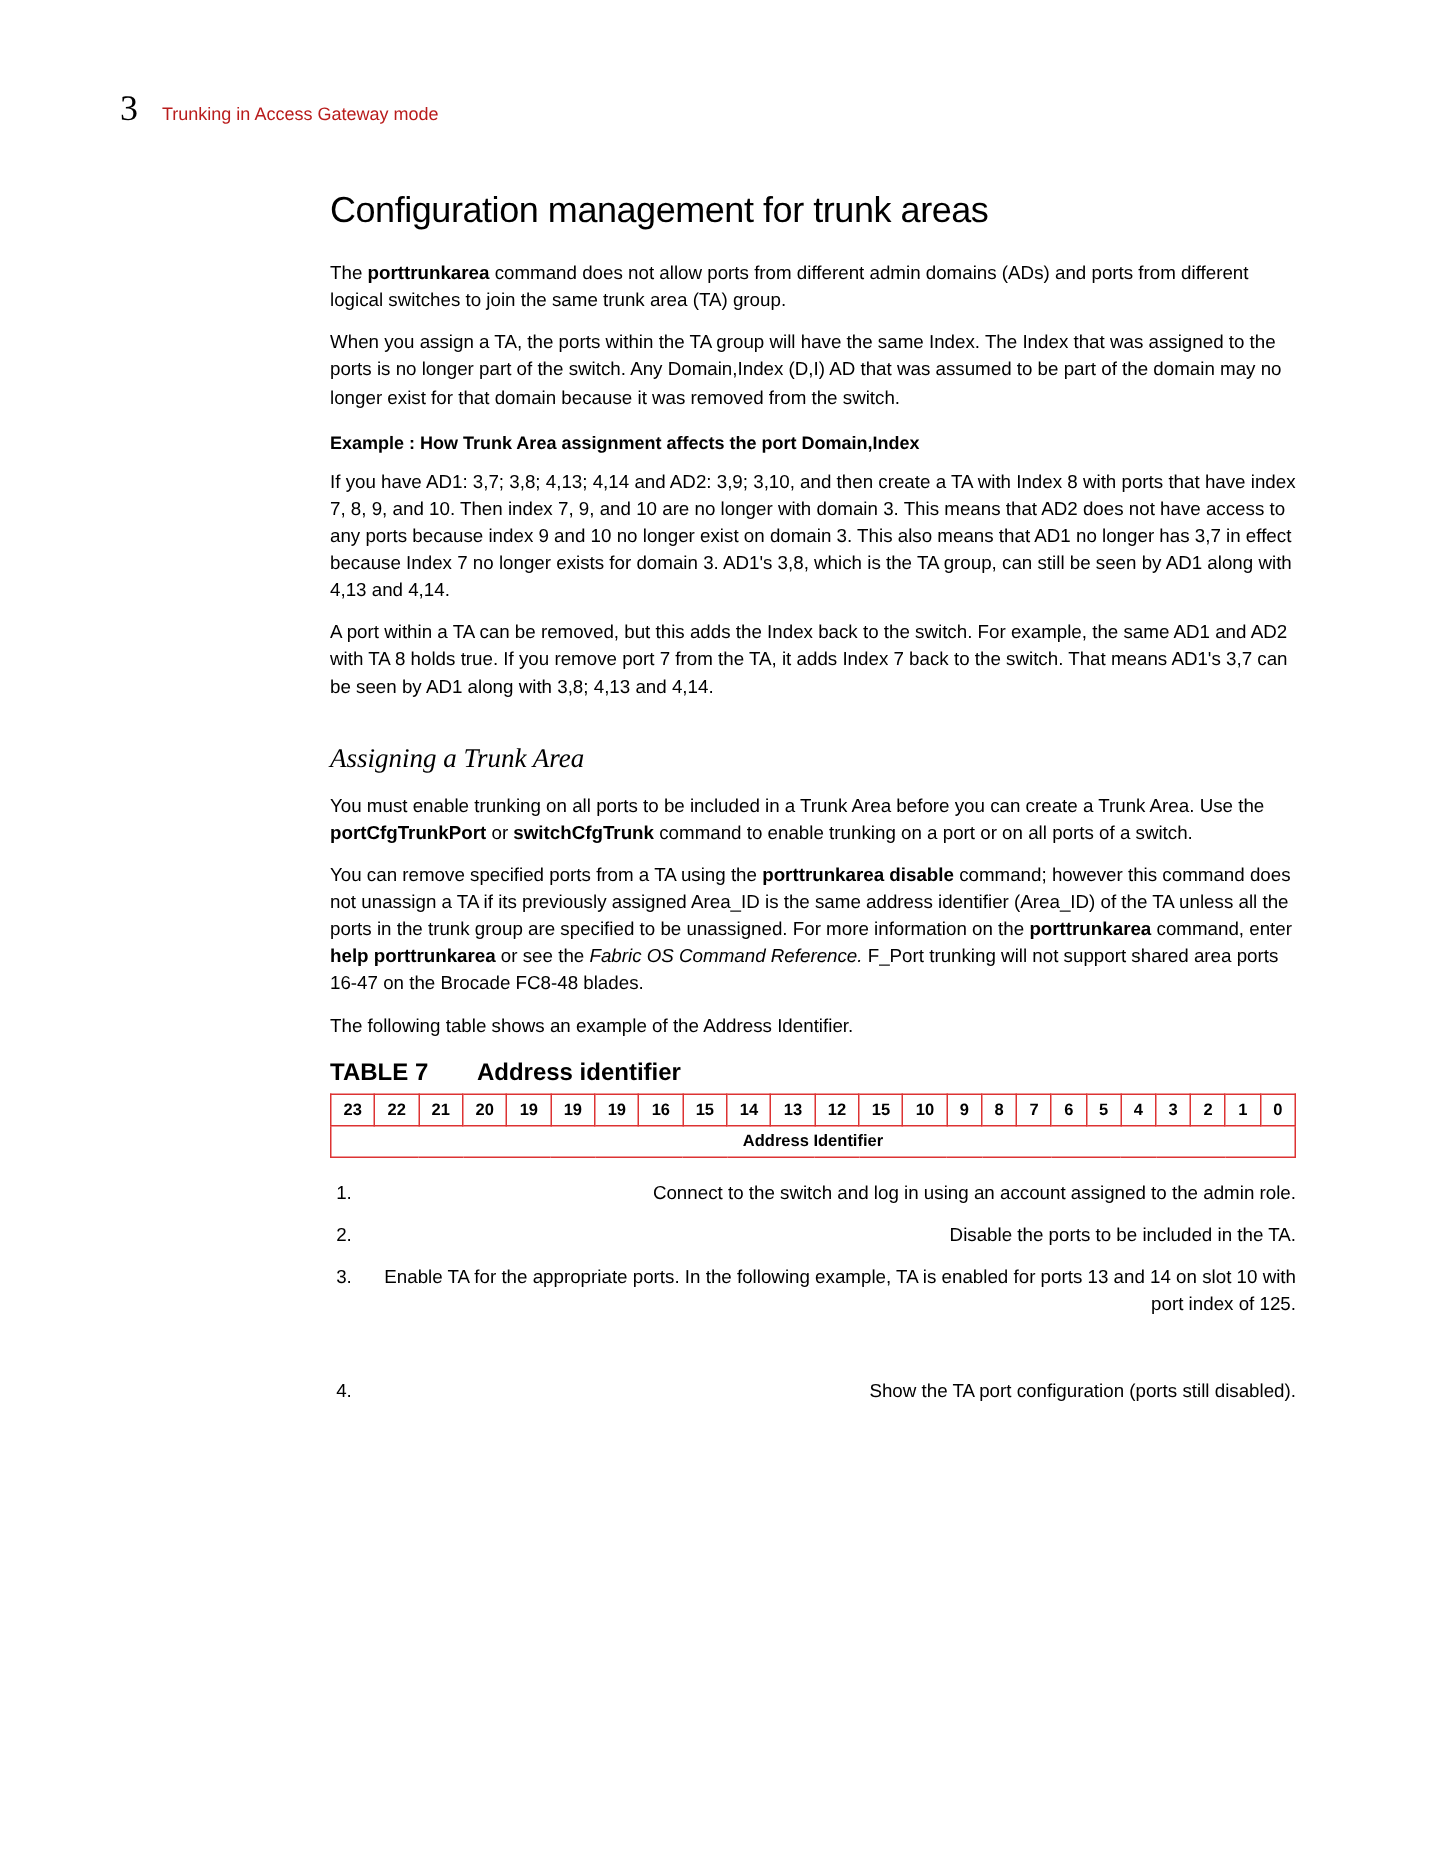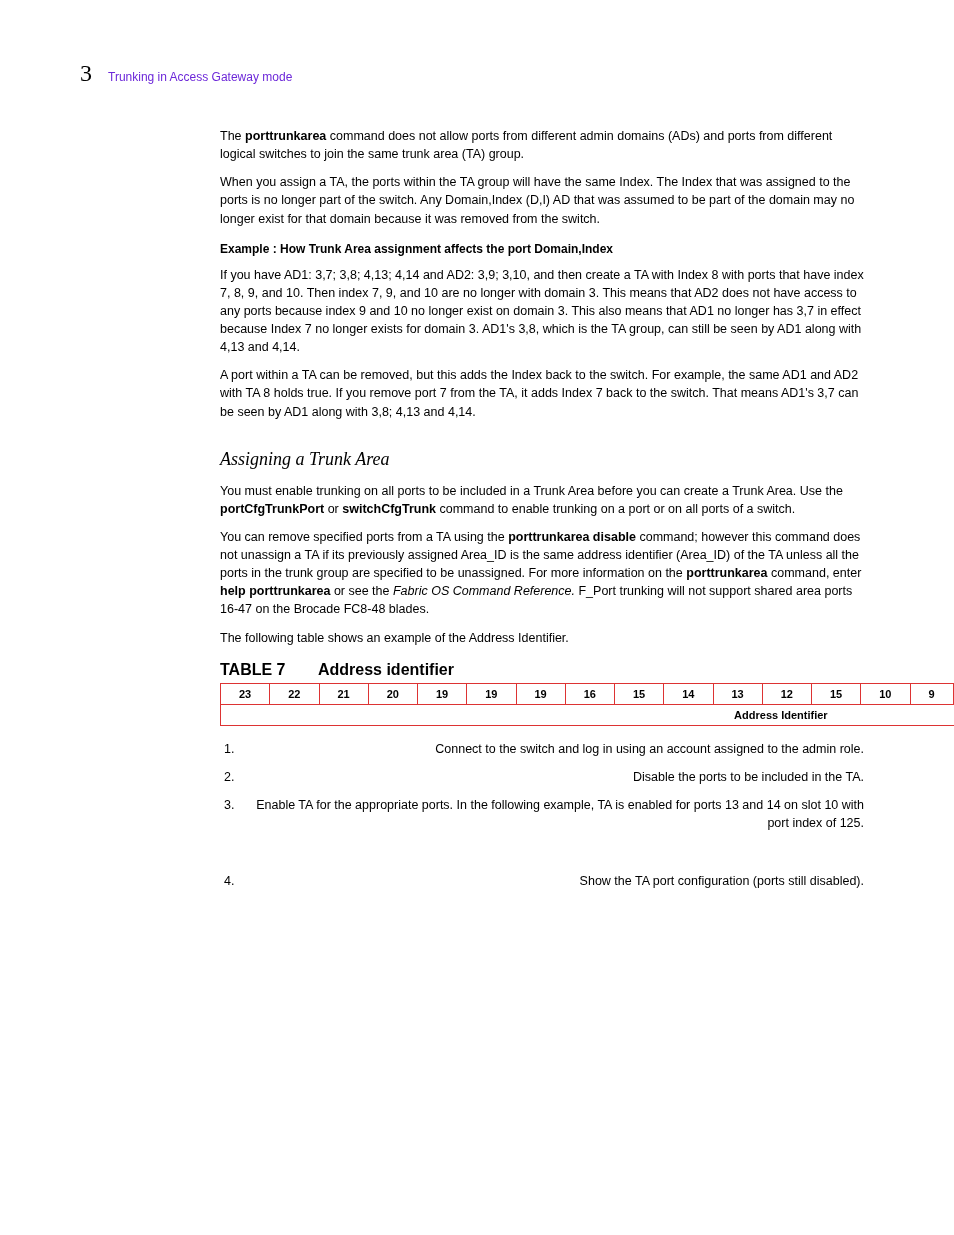--- a/index.html
+++ b/index.html
@@ -19,21 +19,21 @@
     gap: 16px;
     margin-bottom: 40px;
   }
   .chapter-num {
     font-size: 24px;
     font-weight: normal;
     font-family: Georgia, 'Times New Roman', serif;
   }
   .running-head {
     font-size: 12px;
-    color: #6d28d9;
+    color: #b91c1c;
   }
   .content {
     margin-left: 140px;
     margin-right: 10px;
   }
   h1.section-title {
     font-family: Arial, Helvetica, sans-serif;
     font-size: 24px;
     font-weight: normal;
     margin: 30px 0 18px 0;
@@ -65,21 +65,21 @@
   }
   .table-caption .tbl-label { font-weight: bold; letter-spacing: 0px; }
   .table-caption .tbl-title { font-weight: bold; font-stretch: condensed; margin-left: 28px; }
   table.addr-table {
     border-collapse: collapse;
     width: 100%;
     font-size: 11px;
   }
   table.addr-table td, table.addr-table th {
     border: 1px solid #d33;
-    padding: 4px 18px;
+    padding: 4px 8px;
     text-align: center;
     font-weight: bold;
   }
   ol.steps {
     font-size: 12.5px;
     line-height: 1.45;
     padding-left: 18px;
     margin: 14px 0;
     text-align: right;
   }
@@ -93,20 +93,21 @@
 
 <div class="page">
 
   <div class="header-row">
     <span class="chapter-num">3</span>
     <span class="running-head">Trunking in Access Gateway mode</span>
   </div>
 
   <div class="content">
 
+    <h1 class="section-title">Configuration management for trunk areas</h1>
 
     <p class="body">
       <span>The </span><span class="bold">porttrunkarea</span><span> command does not allow ports from different admin domains (ADs) and ports from different logical switches to join the same trunk area (TA) group.</span>
     </p>
 
     <p class="body">When you assign a TA, the ports within the TA group will have the same Index. The Index that was assigned to the ports is no longer part of the switch. Any Domain,Index (D,I) AD that was assumed to be part of the domain may no longer exist for that domain because it was removed from the switch.</p>
 
     <p class="example-title">Example : How Trunk Area assignment affects the port Domain,Index</p>
 
     <p class="body">If you have AD1: 3,7; 3,8; 4,13; 4,14 and AD2: 3,9; 3,10, and then create a TA with Index 8 with ports that have index 7, 8, 9, and 10. Then index 7, 9, and 10 are no longer with domain 3. This means that AD2 does not have access to any ports because index 9 and 10 no longer exist on domain 3. This also means that AD1 no longer has 3,7 in effect because Index 7 no longer exists for domain 3. AD1's 3,8, which is the TA group, can still be seen by AD1 along with 4,13 and 4,14.</p>

